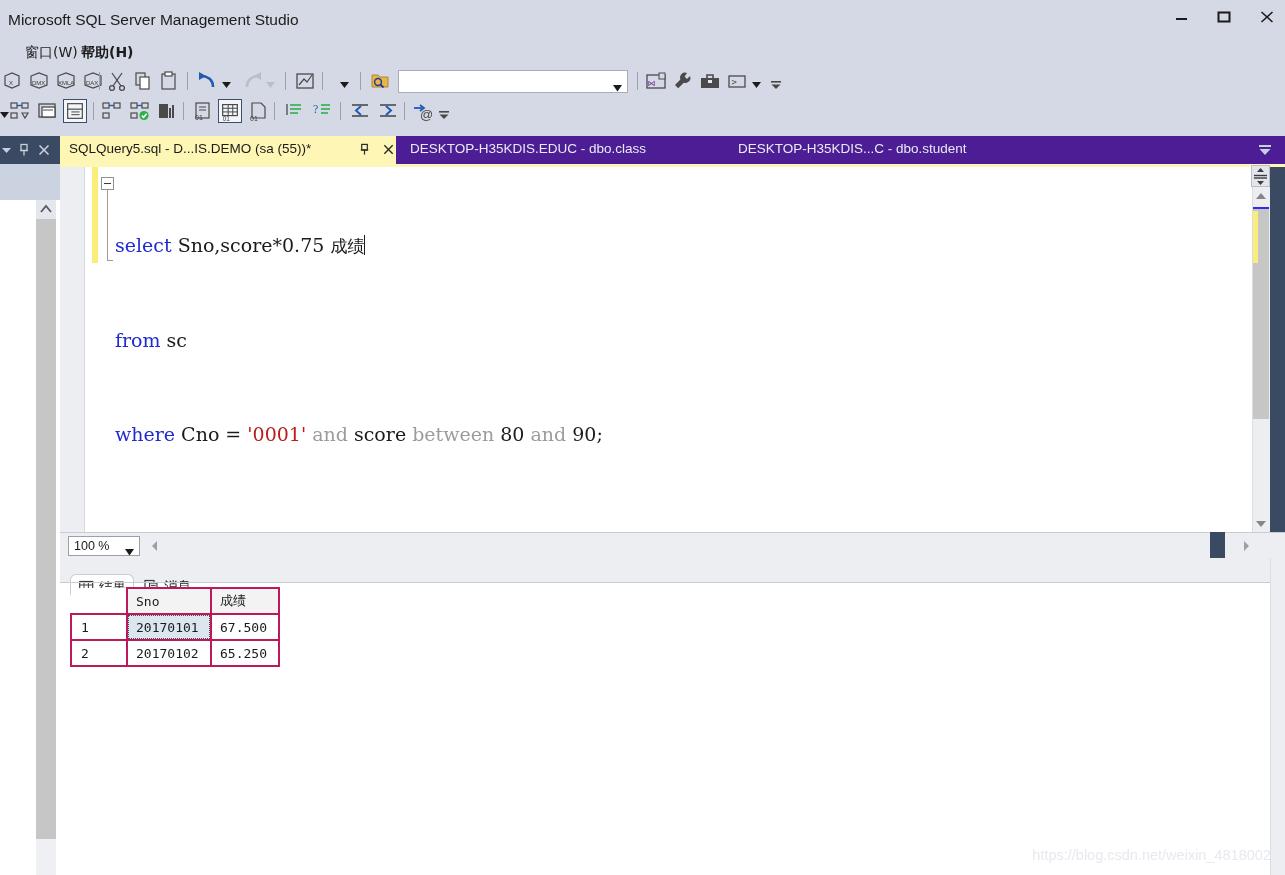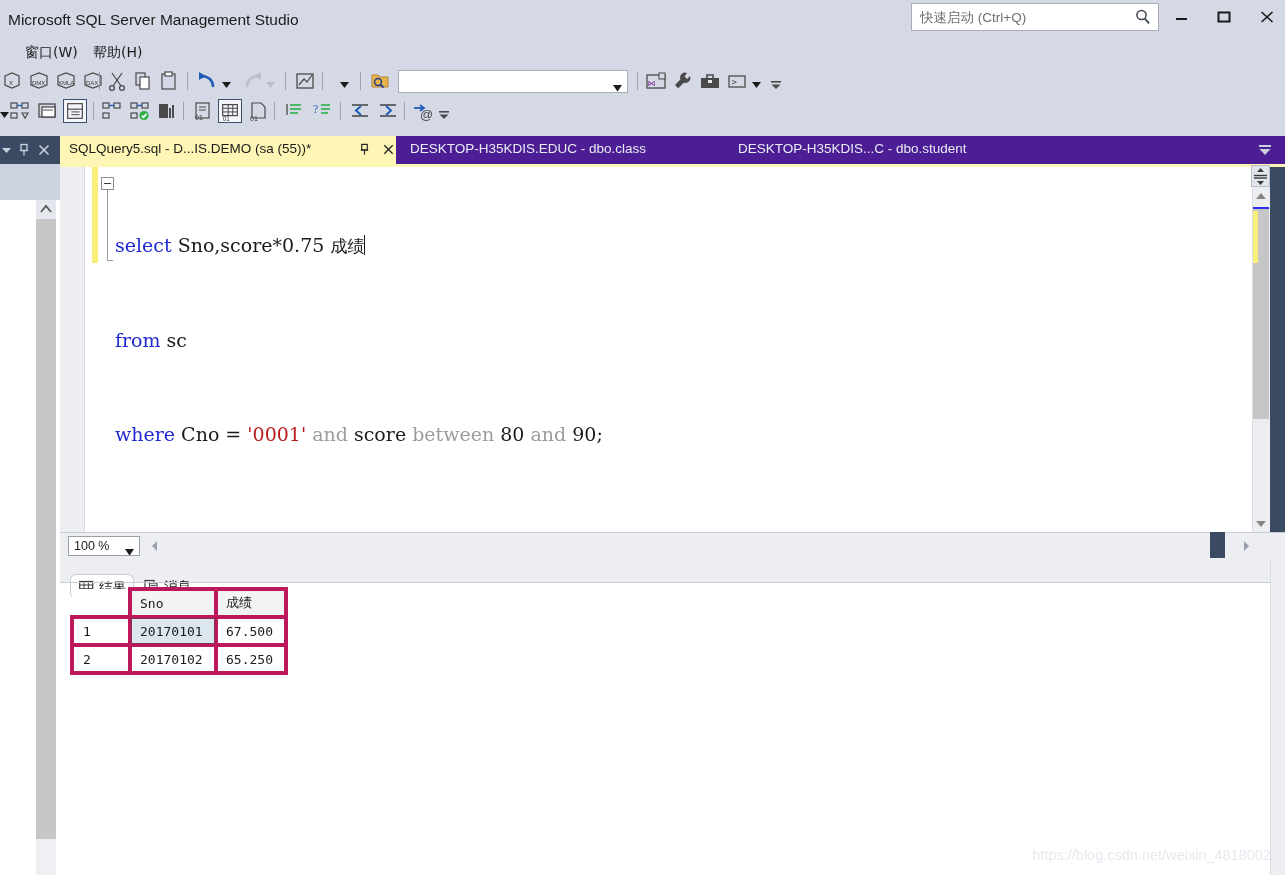--- a/index.html
+++ b/index.html
@@ -21,21 +21,21 @@
   }
   .quick-launch .ql-text{position:absolute;left:8px;top:5px;font-size:13.5px;color:#6f6f6f;white-space:nowrap;}
   .ql-search{position:absolute;right:6px;top:4px;width:18px;height:18px;}
   .wbtn{position:absolute;top:4px;width:34px;height:26px;}
   .wbtn svg{position:absolute;left:9px;top:7px;}
   #btn-min{left:1166px;} #btn-max{left:1208px;} #btn-close{left:1251px;}
 
   
   .menubar{position:absolute;left:0;top:40px;width:1285px;height:25px;background:#d4d9e5;}
   .menu-item{position:absolute;top:3px;height:19px;padding:0 5px;font-size:14px;color:#1b1b1b;white-space:nowrap;line-height:19px;}
-  .menu-item.m0{left:20px;} .menu-item.m1{left:88px;}
+  .menu-item.m0{left:20px;} .menu-item.m1{left:76px;font-weight:bold;}
 
   
   .toolbar{position:absolute;left:0;width:1285px;height:30px;background:#d4d9e5;}
   .tb1{top:66px;} .tb2{top:96px;}
   .tb-btn{position:absolute;top:3px;width:24px;height:24px;}
   .tb-btn.active{border:1px solid #3a4f6d;background:#f3f5f9;box-sizing:border-box;}
   .tb-sep{position:absolute;top:6px;width:1px;height:18px;background:#9aa2b1;}
   .tb-caret{position:absolute;top:11px;width:9px;height:8px;}
   .tb-overflow{position:absolute;top:13px;width:12px;height:12px;}
   .db-combo{
@@ -109,48 +109,39 @@
   .results{position:absolute;left:60px;top:558px;width:1225px;height:317px;background:#ffffff;}
   .res-tabs{position:absolute;left:0;top:0;width:1225px;height:25px;background:#eceef2;}
   .res-tab{position:absolute;top:16px;height:25px;border-radius:6px;}
   .res-tab.active{background:#ffffff;border:1px solid #c8ccd4;border-bottom:none;box-sizing:border-box;}
   .res-tab .rt-label{position:absolute;top:4px;font-size:13.5px;color:#1b1b1b;white-space:nowrap;font-family:"DejaVu Sans",sans-serif;}
   .res-tab .rt-icon{position:absolute;left:8px;top:5px;width:15px;height:15px;}
   .res-line{position:absolute;left:0;top:24px;width:1225px;height:1px;background:#c8ccd4;}
 
   .grid{position:absolute;left:10px;top:29px;}
   .grid table{border-collapse:collapse;font-family:"DejaVu Sans Mono",monospace;font-size:13px;color:#1b1b1b;}
-  .grid th,.grid td{border:4px solid #be185d;padding:0;height:24px;text-align:left;font-weight:normal;}
+  .grid th,.grid td{border:2px solid #be185d;padding:0;height:24px;text-align:left;font-weight:normal;}
   .grid th{background:#f3f3f3;}
   .grid .c-rownum{width:45px;text-align:left;padding-left:9px;background:#ffffff;}
   .grid th.c-rownum{background:#ffffff;border-left:none;border-top:none;}
   .grid .c-sno{width:74px;padding-left:8px;}
   .grid .c-score{width:58px;padding-left:8px;}
   .grid td.selected{background:#dce6ef;outline:1px dotted #4a4a4a;outline-offset:-2px;}
 
   .watermark{position:absolute;right:6px;bottom:12px;font-size:14.5px;color:#e6e9ef;white-space:nowrap;}
   .res-scrollbar{position:absolute;left:1270px;top:558px;width:15px;height:317px;background:#eceef2;border-left:1px solid #dadde3;box-sizing:border-box;}
 </style>
 </head>
 <body>
 
 <div class="app">
 
   <div class="titlebar">
     <div class="title-text">Microsoft SQL Server Management Studio</div>
 
-    <div class="quick-launch">
-      <div class="ql-text">快速启动 (Ctrl+Q)</div>
-      <span class="ql-search">
-        <svg width="18" height="18" viewBox="0 0 18 18">
-            <circle cx="7.5" cy="7" r="4.6" fill="none" stroke="#3c4450" stroke-width="1.5"></circle>
-            <line x1="10.8" y1="10.6" x2="15" y2="15.4" stroke="#3c4450" stroke-width="1.8"></line>
-          </svg>
-      </span>
-    </div>
 
     <div class="wbtn" id="btn-min">
       <svg width="14" height="12" viewBox="0 0 14 12">
           <rect x="1" y="7" width="11" height="2" fill="#1b1b1b"></rect>
         </svg>
     </div>
     <div class="wbtn" id="btn-max">
       <svg width="14" height="12" viewBox="0 0 14 12">
           <rect x="1.5" y="1.5" width="11" height="9" fill="none" stroke="#1b1b1b" stroke-width="2"></rect>
         </svg>

